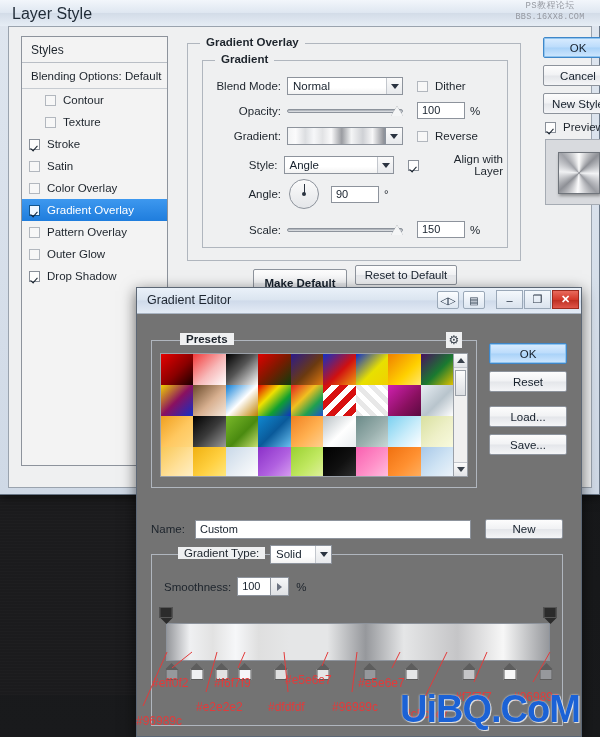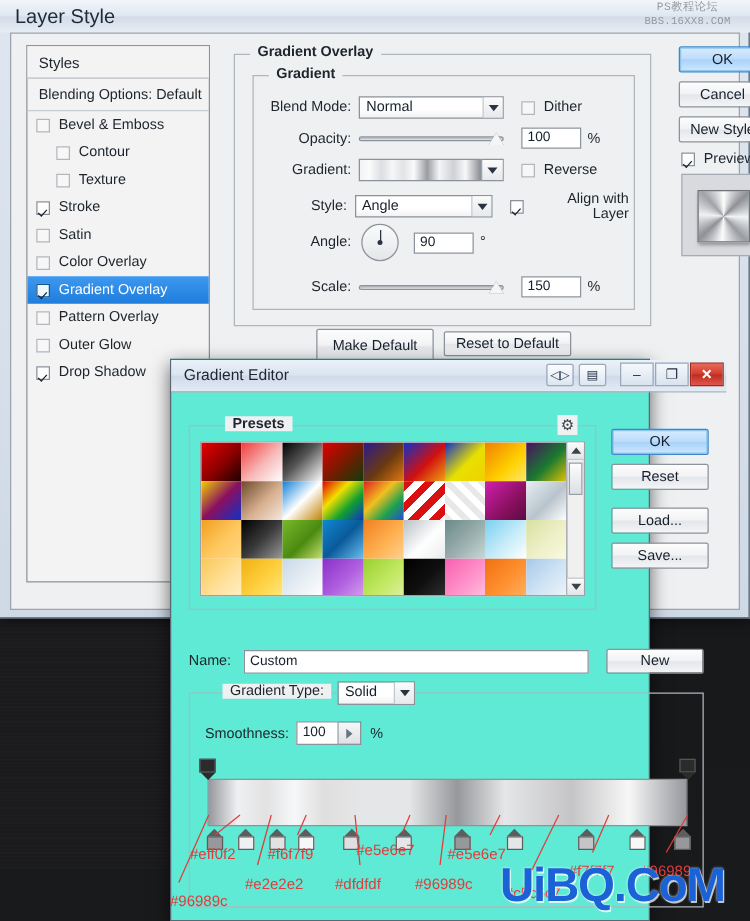--- a/index.html
+++ b/index.html
@@ -182,22 +182,22 @@
     background:
       conic-gradient(from 0deg at 50% 50%,
         #fdfdfd 0deg, #8e9096 46deg, #f2f3f5 92deg, #9a9ca2 138deg,
         #fcfcfd 184deg, #8e9096 228deg, #f0f1f3 274deg, #a0a2a8 318deg, #fdfdfd 360deg);
     border: 1px solid #6f747b;
     box-shadow: 1px 2px 3px rgba(0,0,0,.35);
   }
 
   
   .win-grad {
-    position: absolute; left: 136px; top: 287px; width: 384px; height: 450px;
-    background: #5eead4;
+    position: absolute; left: 136px; top: 287px; width: 446px; height: 450px;
+    background: #737373;
     border: 1px solid #5c6775;
     box-shadow: 0 4px 14px rgba(0,0,0,.6);
   }
   .ge-titlebar {
     position: absolute; left: 0; top: 0; width: 444px; height: 26px;
     background: linear-gradient(180deg,#eaf1f9 0%,#dbe5f0 47%,#cfdaea 52%,#e3ebf5 100%);
     border-bottom: 1px solid #a9b4c2;
   }
   .ge-title {
     position: absolute; left: 10px; top: 5px; font-size: 12.5px; color: #1d2530;
@@ -329,24 +329,20 @@
         <div class="wm2">BBS.16XX8.COM</div>
       </div>
     </div>
 
     <div class="ls-body">
 
       <div class="styles-panel">
         <div class="styles-head">Styles</div>
         <div class="styles-sub">Blending Options: Default</div>
         <div id="styles-list">
-            <div class="style-row">
-              <span class="cb dim"></span>
-              <span>Bevel &amp; Emboss</span>
-            </div>
             <div class="style-row indent">
               <span class="cb dim"></span>
               <span>Contour</span>
             </div>
             <div class="style-row indent">
               <span class="cb dim"></span>
               <span>Texture</span>
             </div>
             <div class="style-row">
               <span class="cb on"></span>
@@ -454,21 +450,21 @@
             <div class="slider" style="width:116px; margin-left:6px;">
               <div class="track"></div>
               <div class="knob" style="left:104px;"></div>
             </div>
             <div class="inp" style="width:48px; margin-left:14px;">150</div>
             <span class="lbl" style="margin-left:5px;">%</span>
           </div>
         </div>
       </div>
 
-      <div class="btn" style="position:absolute;left:244px;top:236px;width:94px;height:28px;">Make Default</div>
+      <div class="btn" style="position:absolute;left:244px;top:242px;width:94px;height:28px;font-weight:bold;">Make Default</div>
       <div class="btn" style="position:absolute;left:346px;top:238px;width:102px;height:20px;">Reset to Default</div>
 
       <div class="btn primary" style="position:absolute;left:534px;top:10px;width:70px;height:21px;">OK</div>
       <div class="btn" style="position:absolute;left:534px;top:38px;width:70px;height:21px;">Cancel</div>
       <div class="btn" style="position:absolute;left:534px;top:66px;width:70px;height:21px;">New Style</div>
       <div style="position:absolute;left:536px;top:94px;display:flex;align-items:center;">
         <span class="cb on"></span>
         <span class="lbl">Preview</span>
       </div>
       <div class="preview-box" style="left:536px;top:112px;width:66px;height:66px;">

